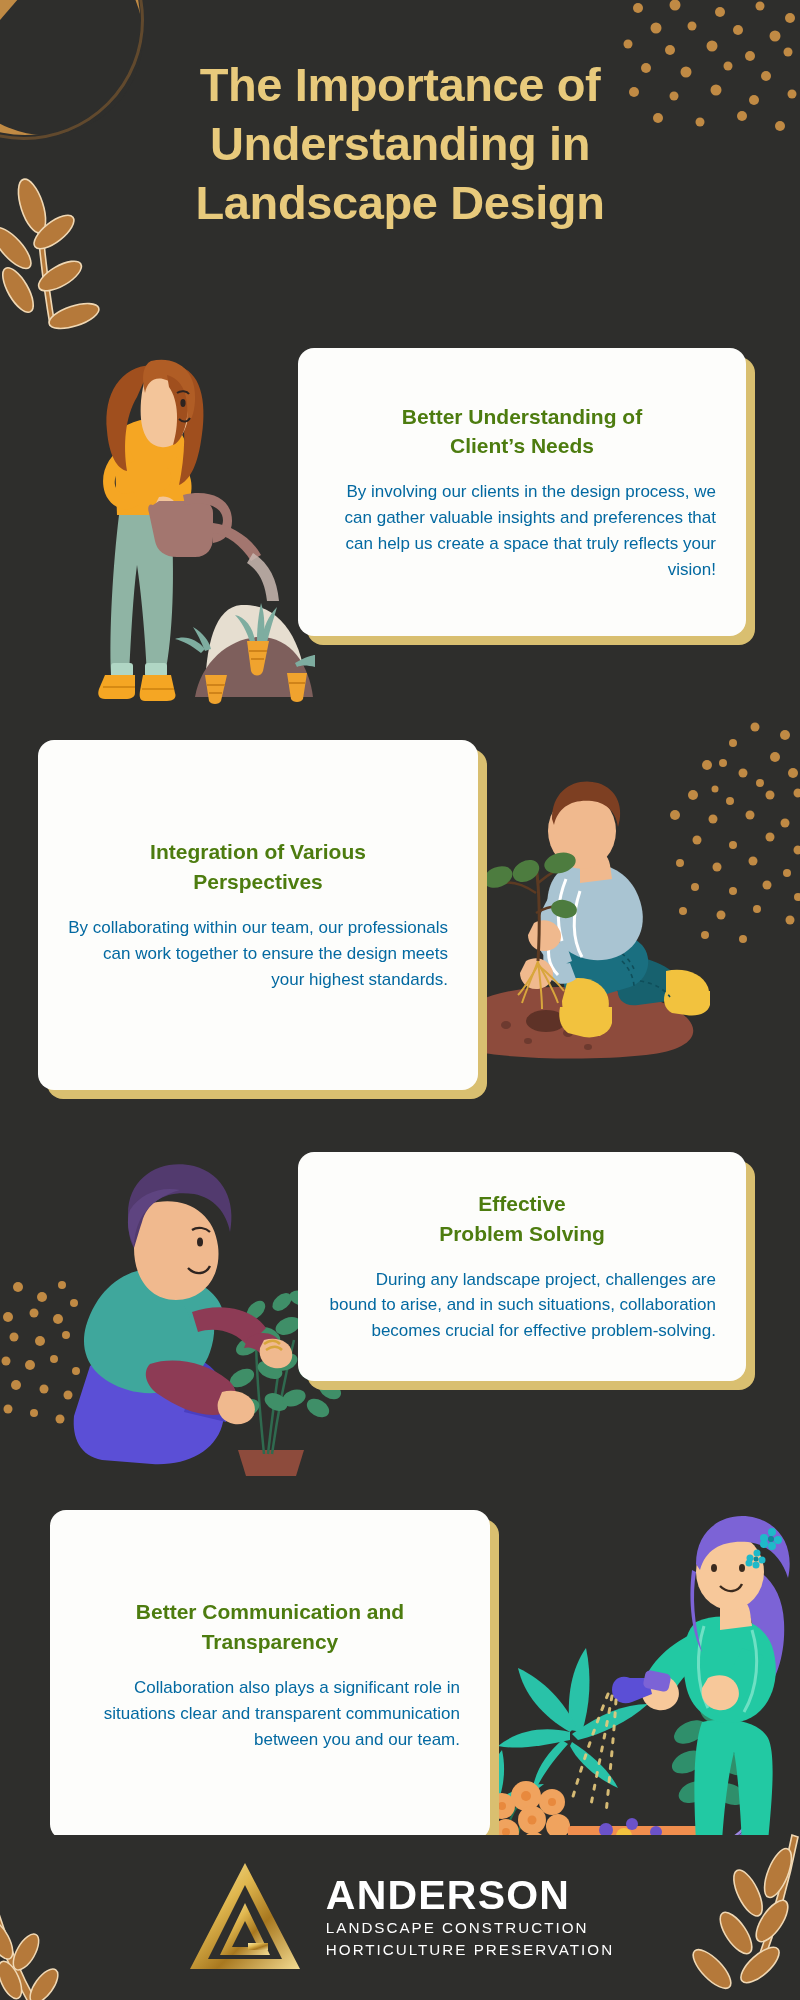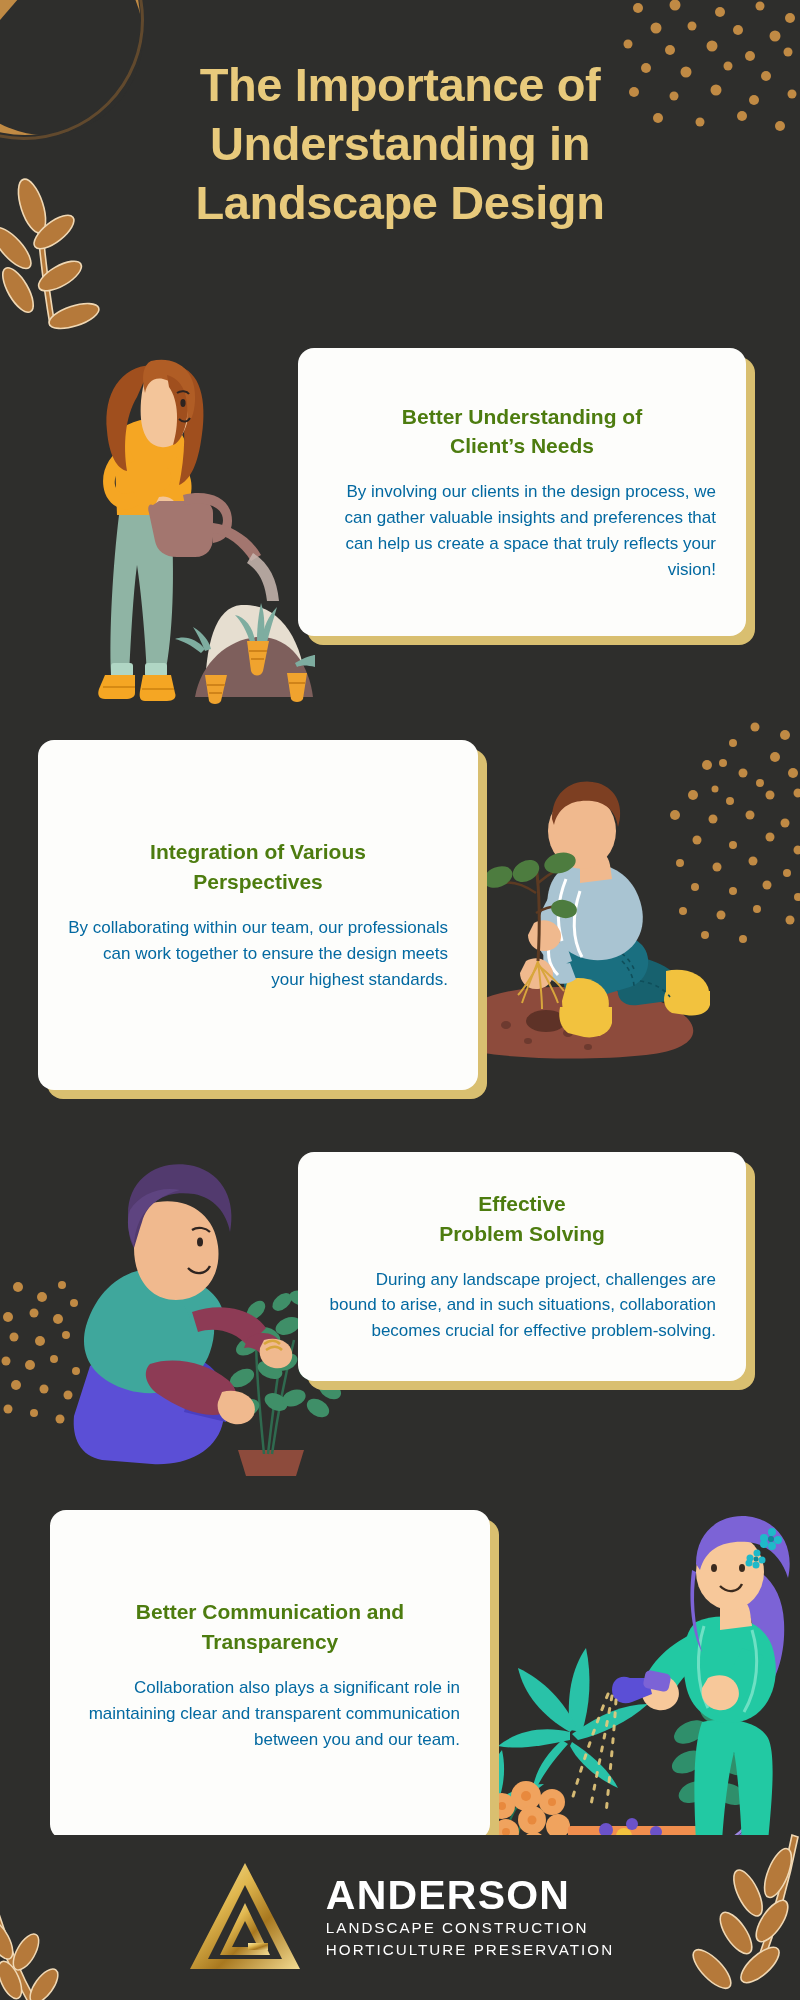--- a/index.html
+++ b/index.html
@@ -607,21 +607,21 @@
     </g>
   </svg>
 
   <div class="card-wrap" style="left:38px;top:1510px;width:440px;height:330px;z-index:8;margin-left:12px;">
     <div class="card-shadow"></div>
     <div class="card">
       <h2>
         <span>Better Communication and</span><br>
         <span>Transparency</span>
       </h2>
-      <p>Collaboration also plays a significant role in maintaining clear and transparent communication between you and our team.</p>
+      <p>Collaboration also plays a significant role in situations clear and transparent communication between you and our team.</p>
     </div>
   </div>
 
   <svg class="decor" style="right:-6px;bottom:-4px;z-index:10;" width="120" height="175" viewBox="0 0 120 175">
     <g fill="#b5793a" stroke="#f0d8b4" stroke-width="1.6">
       <path d="M112 8 C104 48 92 96 72 148 L66 146 C86 94 98 46 106 6 Z"></path>
       <ellipse cx="92" cy="44" rx="10" ry="26" transform="rotate(22 92 44)"></ellipse>
       <ellipse cx="62" cy="64" rx="10" ry="25" transform="rotate(-26 62 64)"></ellipse>
       <ellipse cx="86" cy="92" rx="10" ry="24" transform="rotate(34 86 92)"></ellipse>
       <ellipse cx="50" cy="104" rx="10" ry="24" transform="rotate(-34 50 104)"></ellipse>

